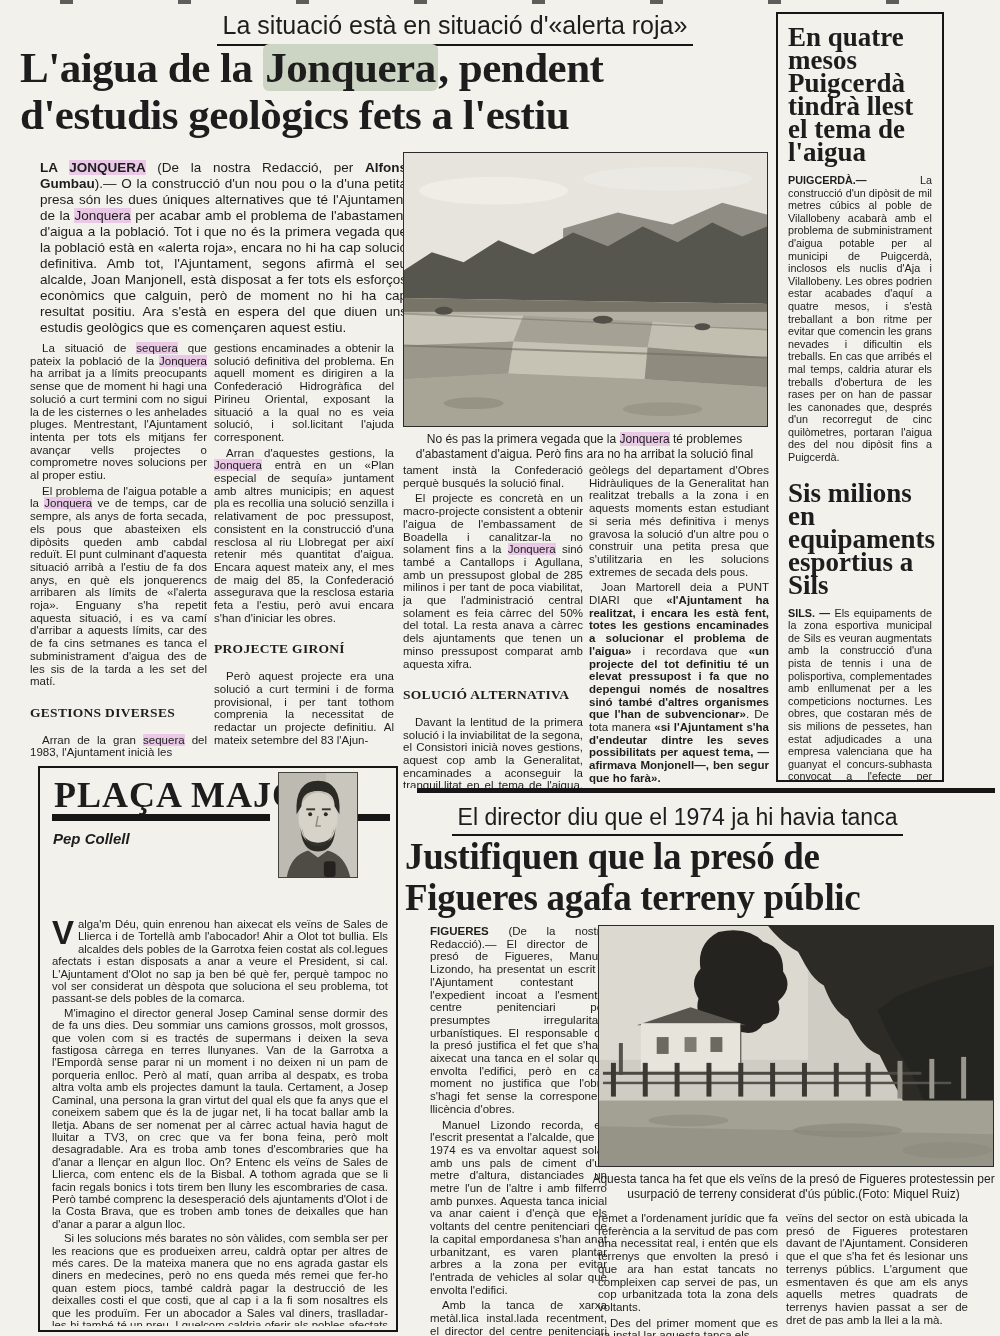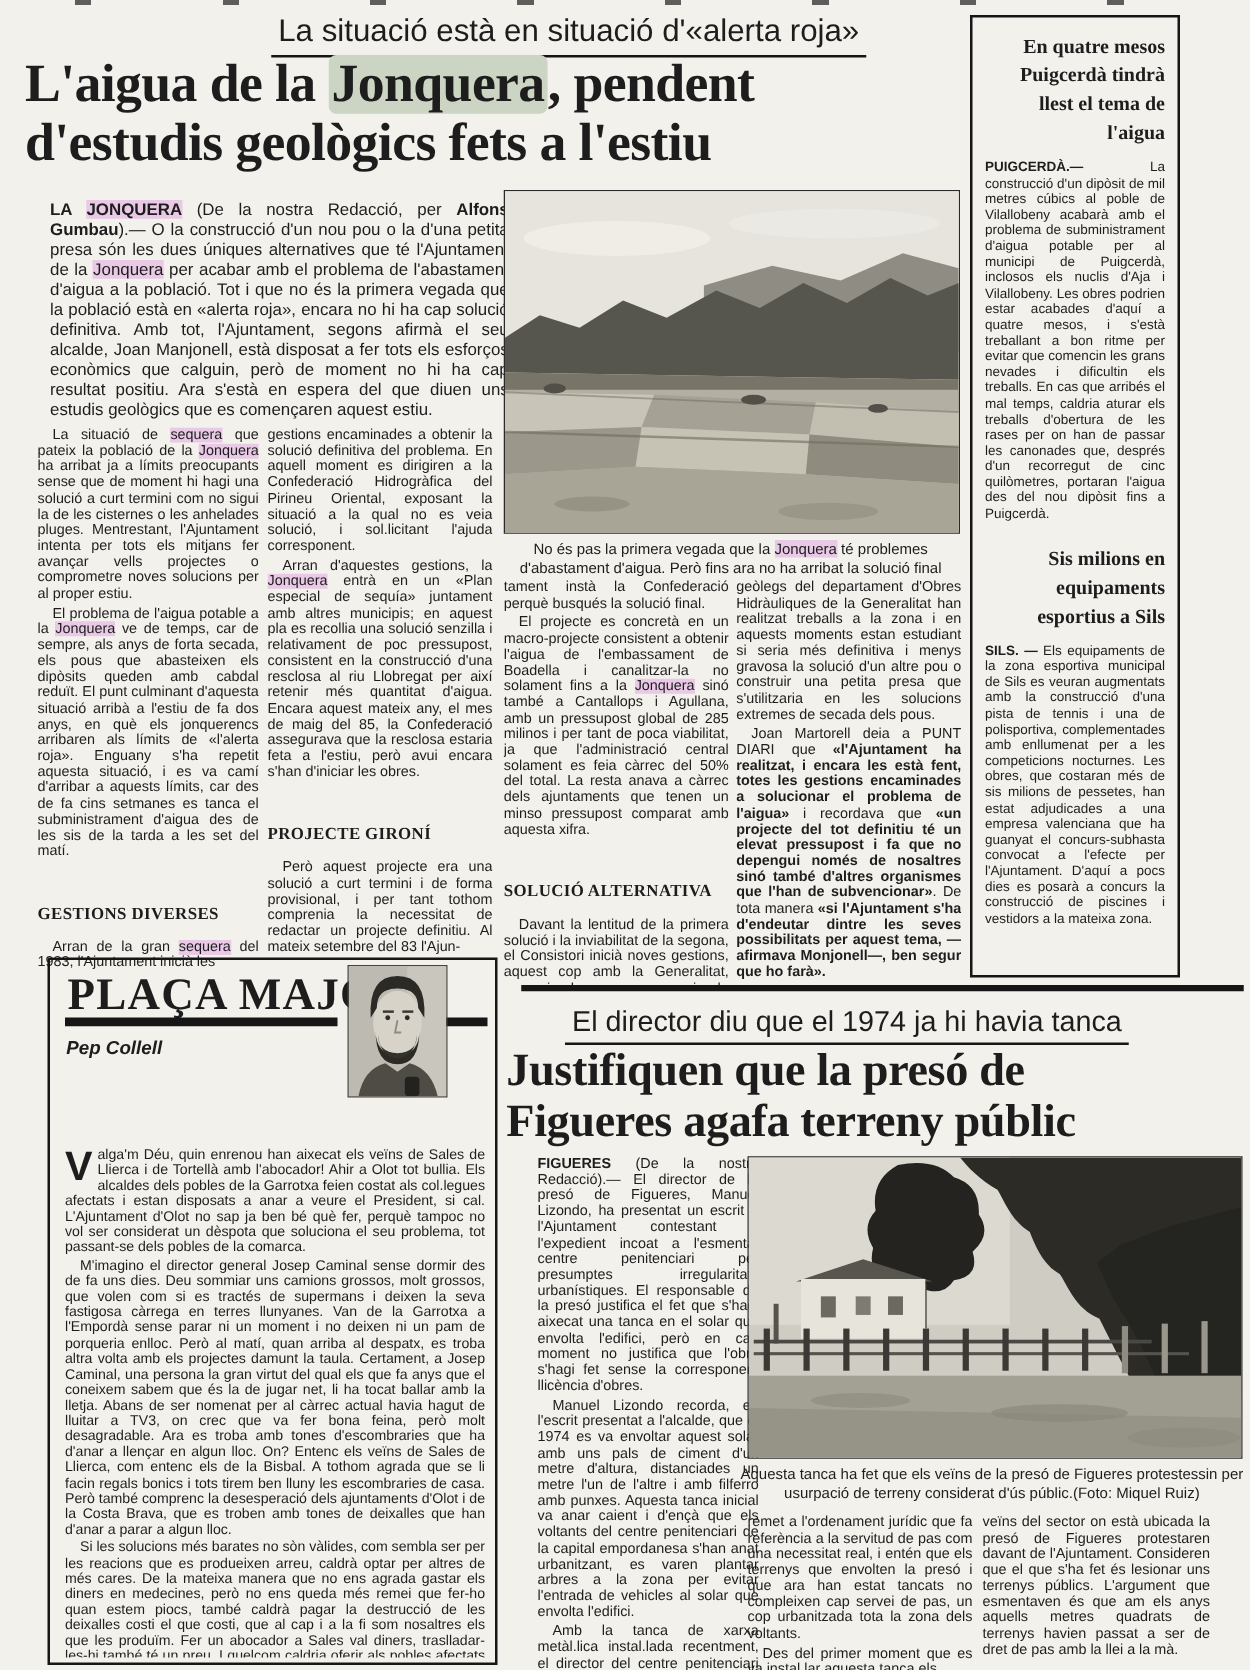--- a/index.html
+++ b/index.html
@@ -25,42 +25,42 @@
   .lead{position:absolute;left:30px;top:150px;width:367px;margin:10px;text-align:justify;
         font-size:13.5px;line-height:16px;}
   .col{position:absolute;text-align:justify;font-size:11.5px;line-height:12.7px;overflow:hidden;}
   .col p{margin:0 0 3px;}
   .ind{text-indent:12px;}
   .col1{left:30px;top:342px;width:177px;height:440px;}
   .col2{left:214px;top:342px;width:180px;height:440px;}
   .col3{left:403px;top:464px;width:180px;height:324px;}
   .col4{left:589px;top:464px;width:180px;height:324px;}
   .subhead{font-family:"Liberation Serif",serif;font-weight:bold;font-size:13.5px;
-        letter-spacing:.3px;margin:37px 0 14px;text-align:left;}
+        letter-spacing:.3px;margin:19px 0 14px;text-align:left;}
   .b{font-weight:bold;}
   .hl-pink{background:var(--pink,#e9c9e6);}
   .hl-green{background:var(--green,#ccd5c3);padding:0 .06em;border-radius:6px;}
   
   figure{margin:0;}
   .photo1{position:absolute;left:403px;top:152px;width:365px;height:275px;
         border:1px solid #2a2a2a;box-sizing:border-box;}
   .photo2{position:absolute;left:598px;top:925px;width:396px;height:242px;
         border:1px solid #2a2a2a;box-sizing:border-box;}
   .photo1 svg,.photo2 svg,.pm-portrait svg{display:block;width:100%;height:100%;}
   .caption1{position:absolute;left:393px;top:432px;width:383px;text-align:center;
         font-size:12px;line-height:14.5px;}
   .caption2{position:absolute;left:590px;top:1172px;width:407px;text-align:center;
         font-size:12px;line-height:14.5px;}
   
   .rule-heavy{position:absolute;left:417px;top:788px;width:578px;height:5px;background:#161616;}
   
   .sidebar{position:absolute;left:776px;top:12px;width:168px;height:770px;box-sizing:border-box;
         border:2.5px solid #161616;padding:8px 10px;overflow:hidden;}
   .sb-title{margin:4px 0 10px;font-family:"Liberation Serif",serif;font-weight:bold;
-        font-size:16px;line-height:23px;text-align:right;}
+        font-size:27px;line-height:23px;}
   .sb-title2{margin-top:18px;}
   .sb-body{margin:0;text-align:justify;font-size:10.8px;line-height:12.6px;}
   
   .pm-box{position:absolute;left:38px;top:766px;width:360px;height:566px;box-sizing:border-box;
         border:2.5px solid #161616;overflow:hidden;}
   .pm-title{position:absolute;left:14px;top:6px;margin:0;font-family:"Liberation Serif",serif;
         font-weight:bold;font-size:36px;letter-spacing:1px;}
   .pm-rule{position:absolute;top:46px;height:7px;background:#161616;}
   .pm-rule-long{left:12px;width:218px;}
   .pm-rule-short{left:316px;width:34px;}

